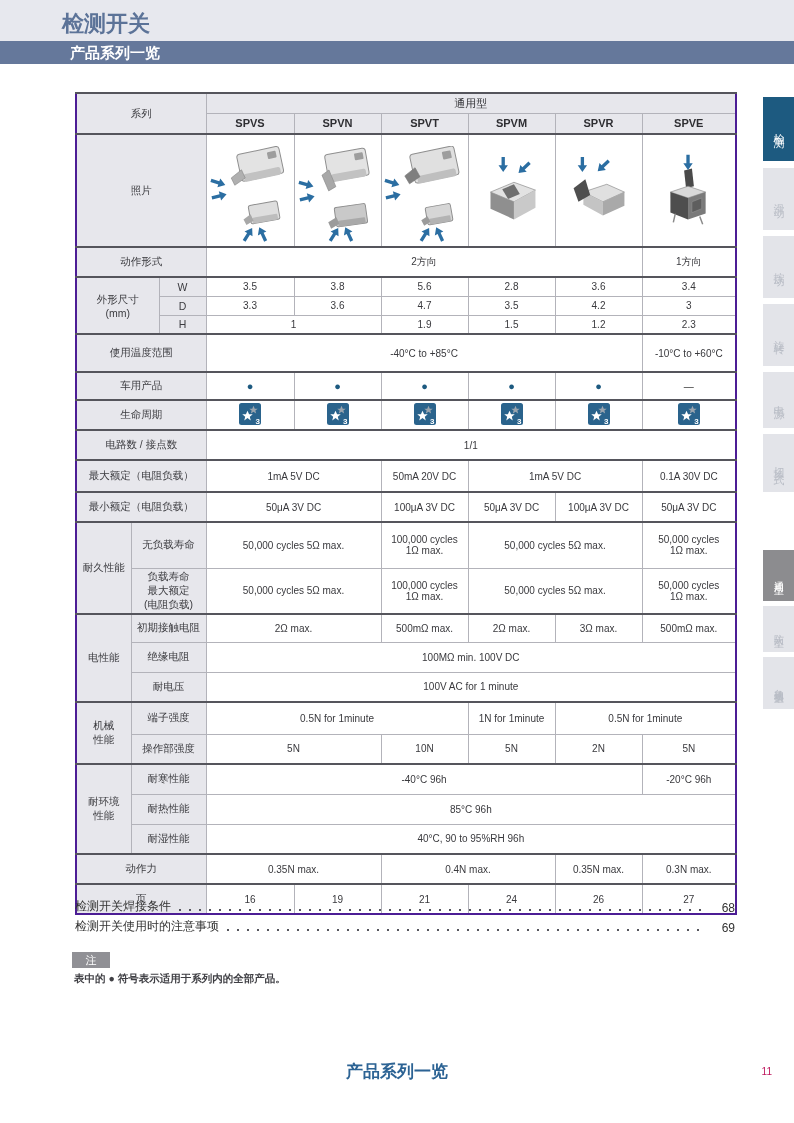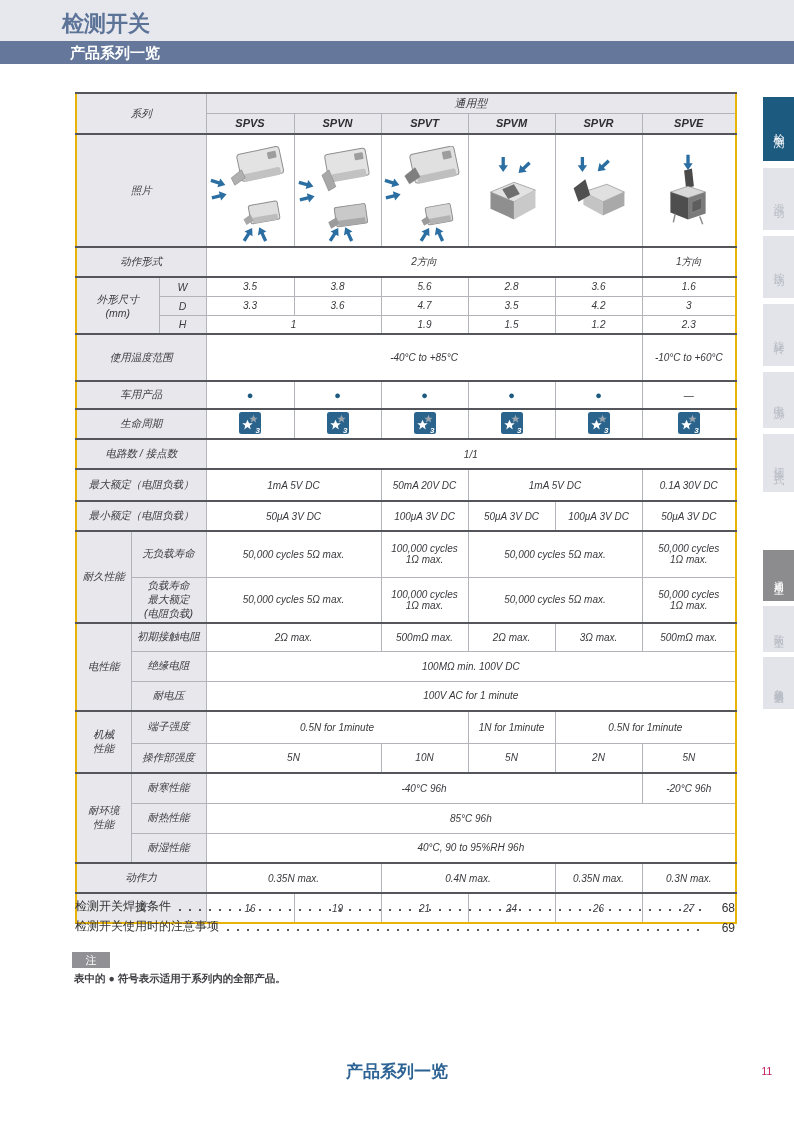--- a/index.html
+++ b/index.html
@@ -10,21 +10,21 @@
   .section-bar{position:absolute;left:0;top:41px;width:794px;height:23px;background:#65789b;
                color:#fff;font-size:15px;font-weight:bold;line-height:23px;padding-left:70px;box-sizing:border-box;}
   
   .vtab{position:absolute;right:0;width:31px;background:#e3e4e9;color:#b9bdc6;
         display:flex;align-items:center;justify-content:center;
         writing-mode:vertical-rl;text-orientation:upright;font-size:11px;letter-spacing:4px;}
   .vtab.on{background:#1d5a80;color:#fff;}
   .vtab.sub-on{background:#8c8c8f;color:#fff;}
   
   .catalog{position:absolute;left:75px;top:92px;}
-  table{border-collapse:collapse;table-layout:fixed;width:660px;border:2px solid #eab308;font-style:italic;}
+  table{border-collapse:collapse;table-layout:fixed;width:660px;border:2px solid #4c1d95;}
   td{border:1px solid #b3b3ba;text-align:center;vertical-align:middle;
      font-size:10px;color:#39393d;padding:1px 2px;white-space:pre-line;overflow:hidden;}
   tr.sec > td{border-top:2px solid #55555c;}
   td.lbl{background:#e7e7ec;font-size:10.5px;color:#3c3c40;}
   td.ghead{background:#e7e7ec;font-size:11px;}
   td.series{background:#e7e7ec;font-weight:bold;font-size:11px;color:#2e2e32;}
   td.photo{background:#fff;padding:0;}
   td.dot{color:#1d5a80;font-size:11px;}
   td.dash{color:#3a3a3a;}
   .life-badge{position:relative;display:inline-block;width:22px;height:22px;}
@@ -188,40 +188,40 @@
 </tr>
 <tr class="sec" style="height:19px">
   <td class="lbl" colspan="2" rowspan="3">外形尺寸
 (mm)</td>
   <td class="lbl">W</td>
   <td>3.5</td>
   <td>3.8</td>
   <td>5.6</td>
   <td>2.8</td>
   <td>3.6</td>
-  <td>1.6</td>
+  <td>3.4</td>
 </tr>
 <tr style="height:19px">
   <td class="lbl">D</td>
   <td>3.3</td>
   <td>3.6</td>
   <td>4.7</td>
   <td>3.5</td>
   <td>4.2</td>
   <td>3</td>
 </tr>
 <tr style="height:19px">
   <td class="lbl">H</td>
   <td colspan="2">1</td>
   <td>1.9</td>
   <td>1.5</td>
   <td>1.2</td>
   <td>2.3</td>
 </tr>
-<tr class="sec" style="height:47px">
+<tr class="sec" style="height:38px">
   <td class="lbl" colspan="3">使用温度范围</td>
   <td colspan="5">-40°C to +85°C</td>
   <td>-10°C to +60°C</td>
 </tr>
 <tr class="sec" style="height:28px">
   <td class="lbl" colspan="3">车用产品</td>
   <td class="dot">●</td>
   <td class="dot">●</td>
   <td class="dot">●</td>
   <td class="dot">●</td>

